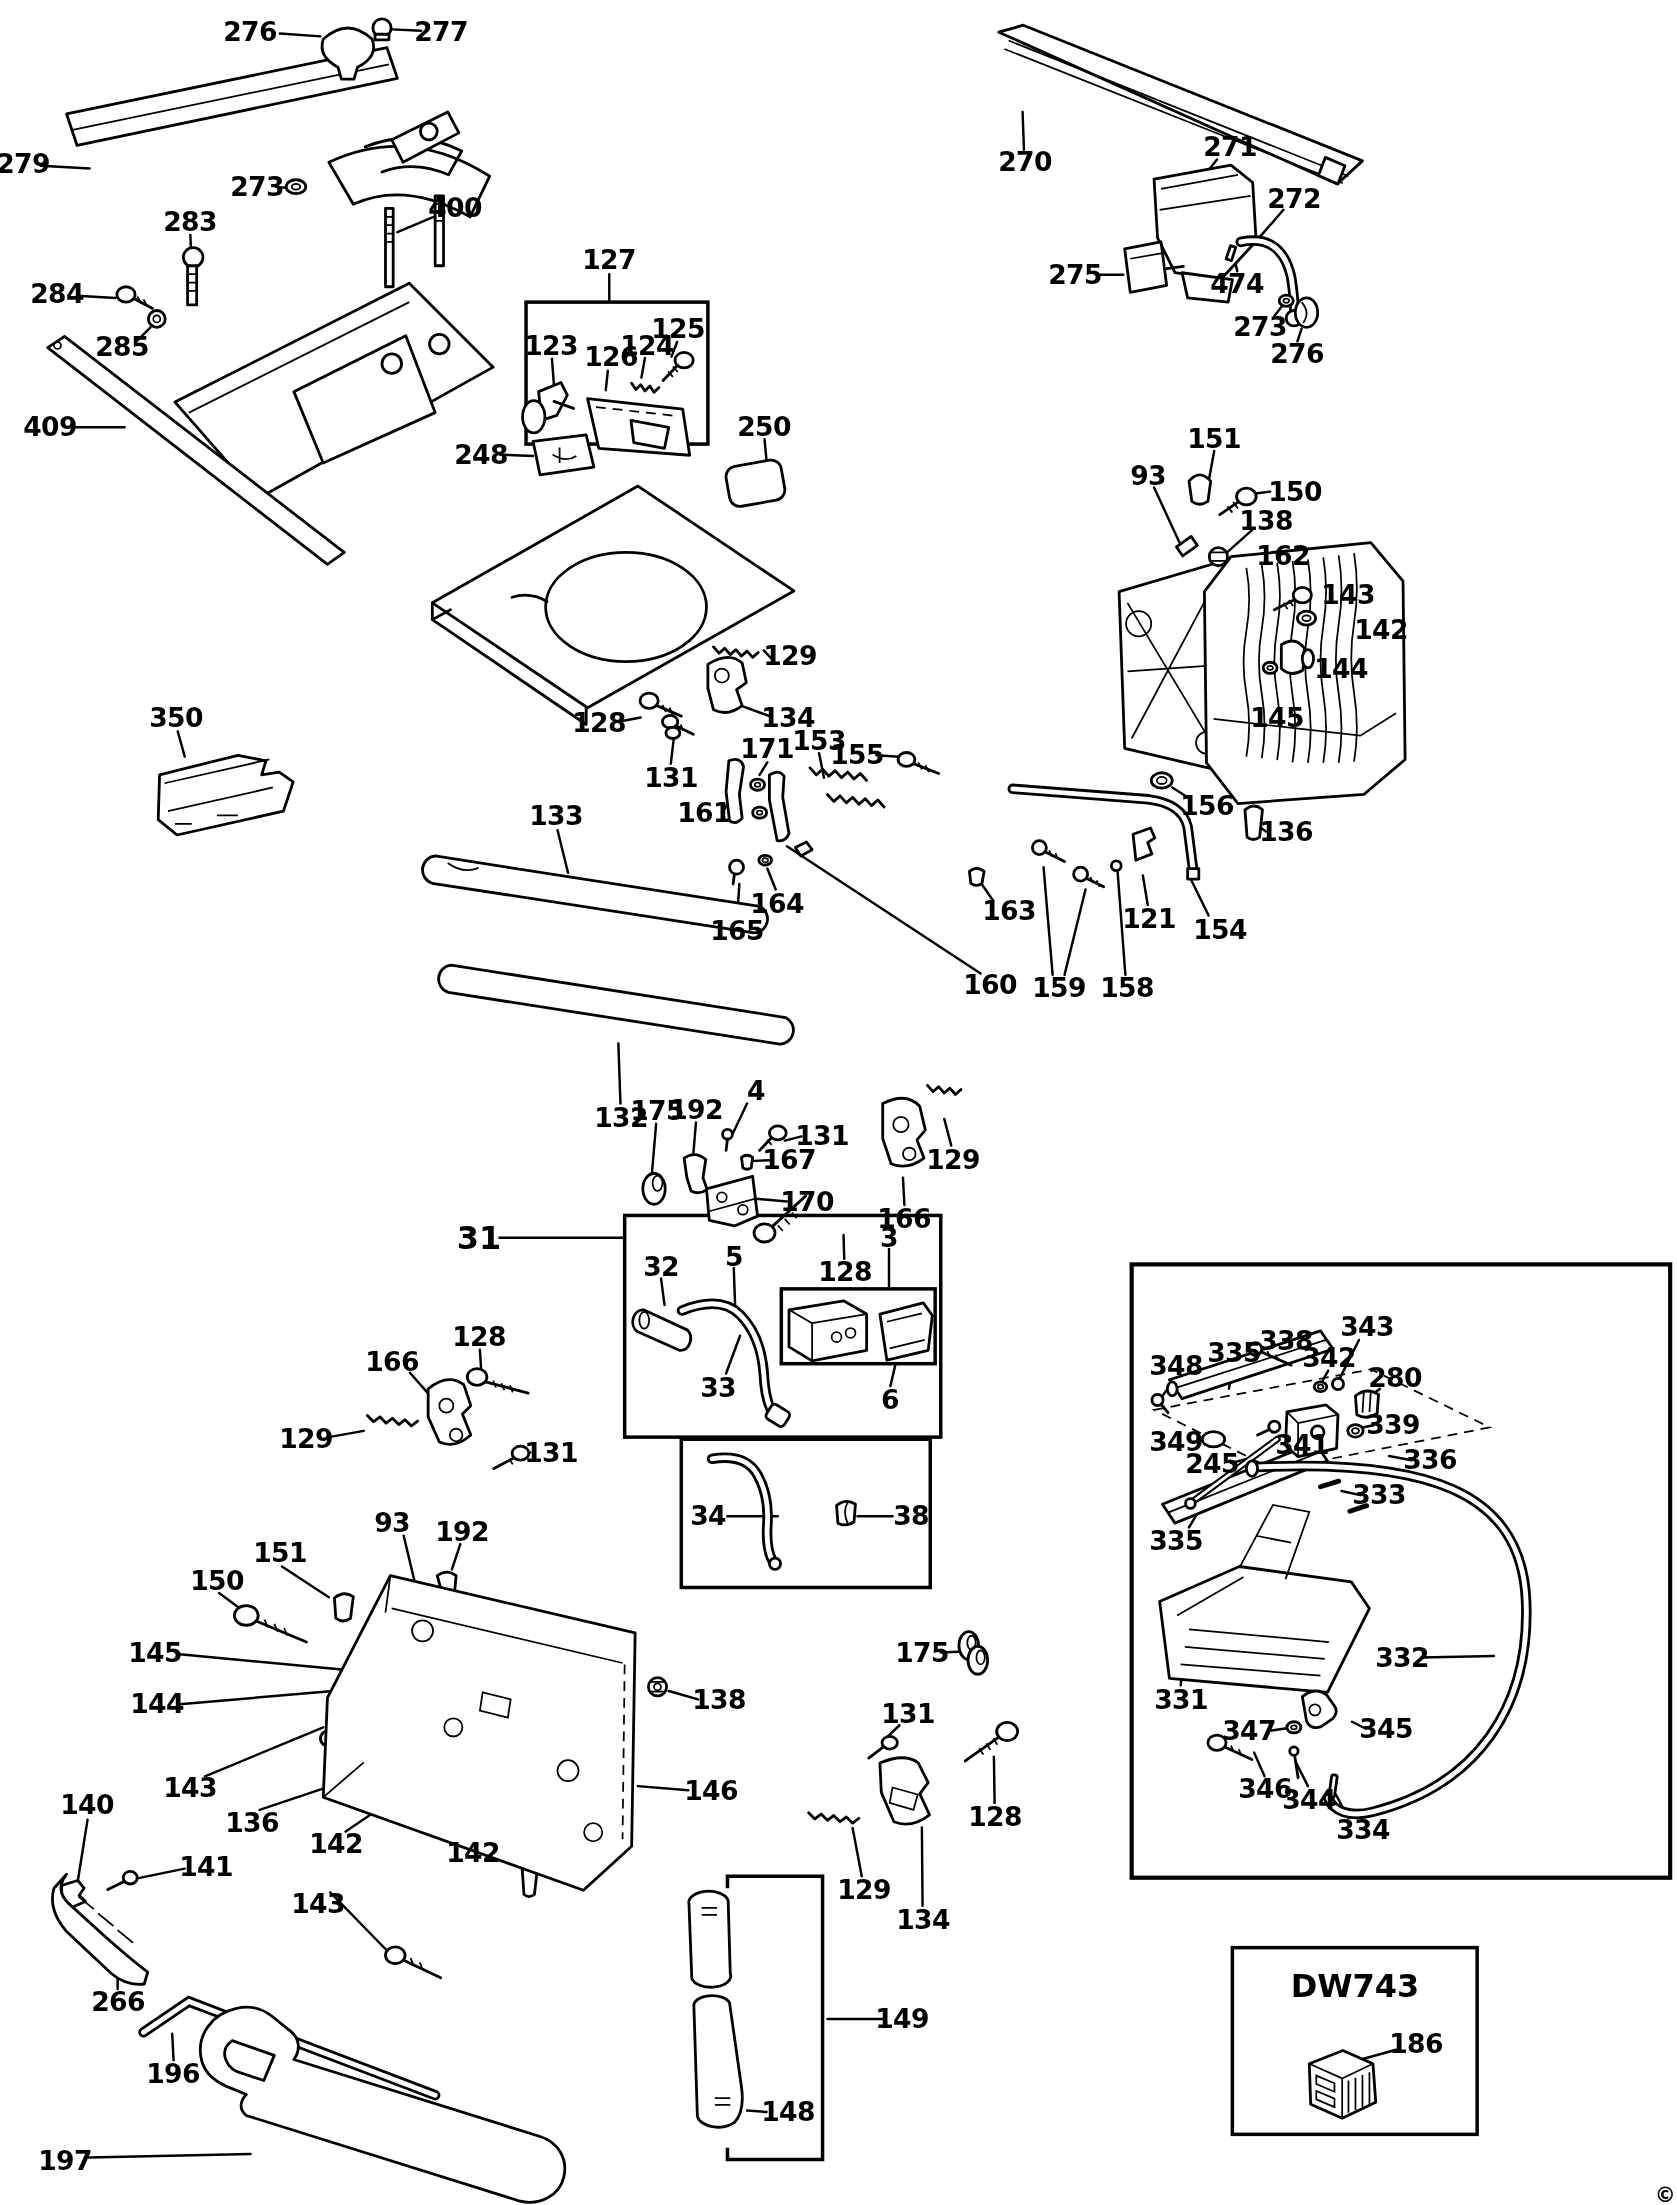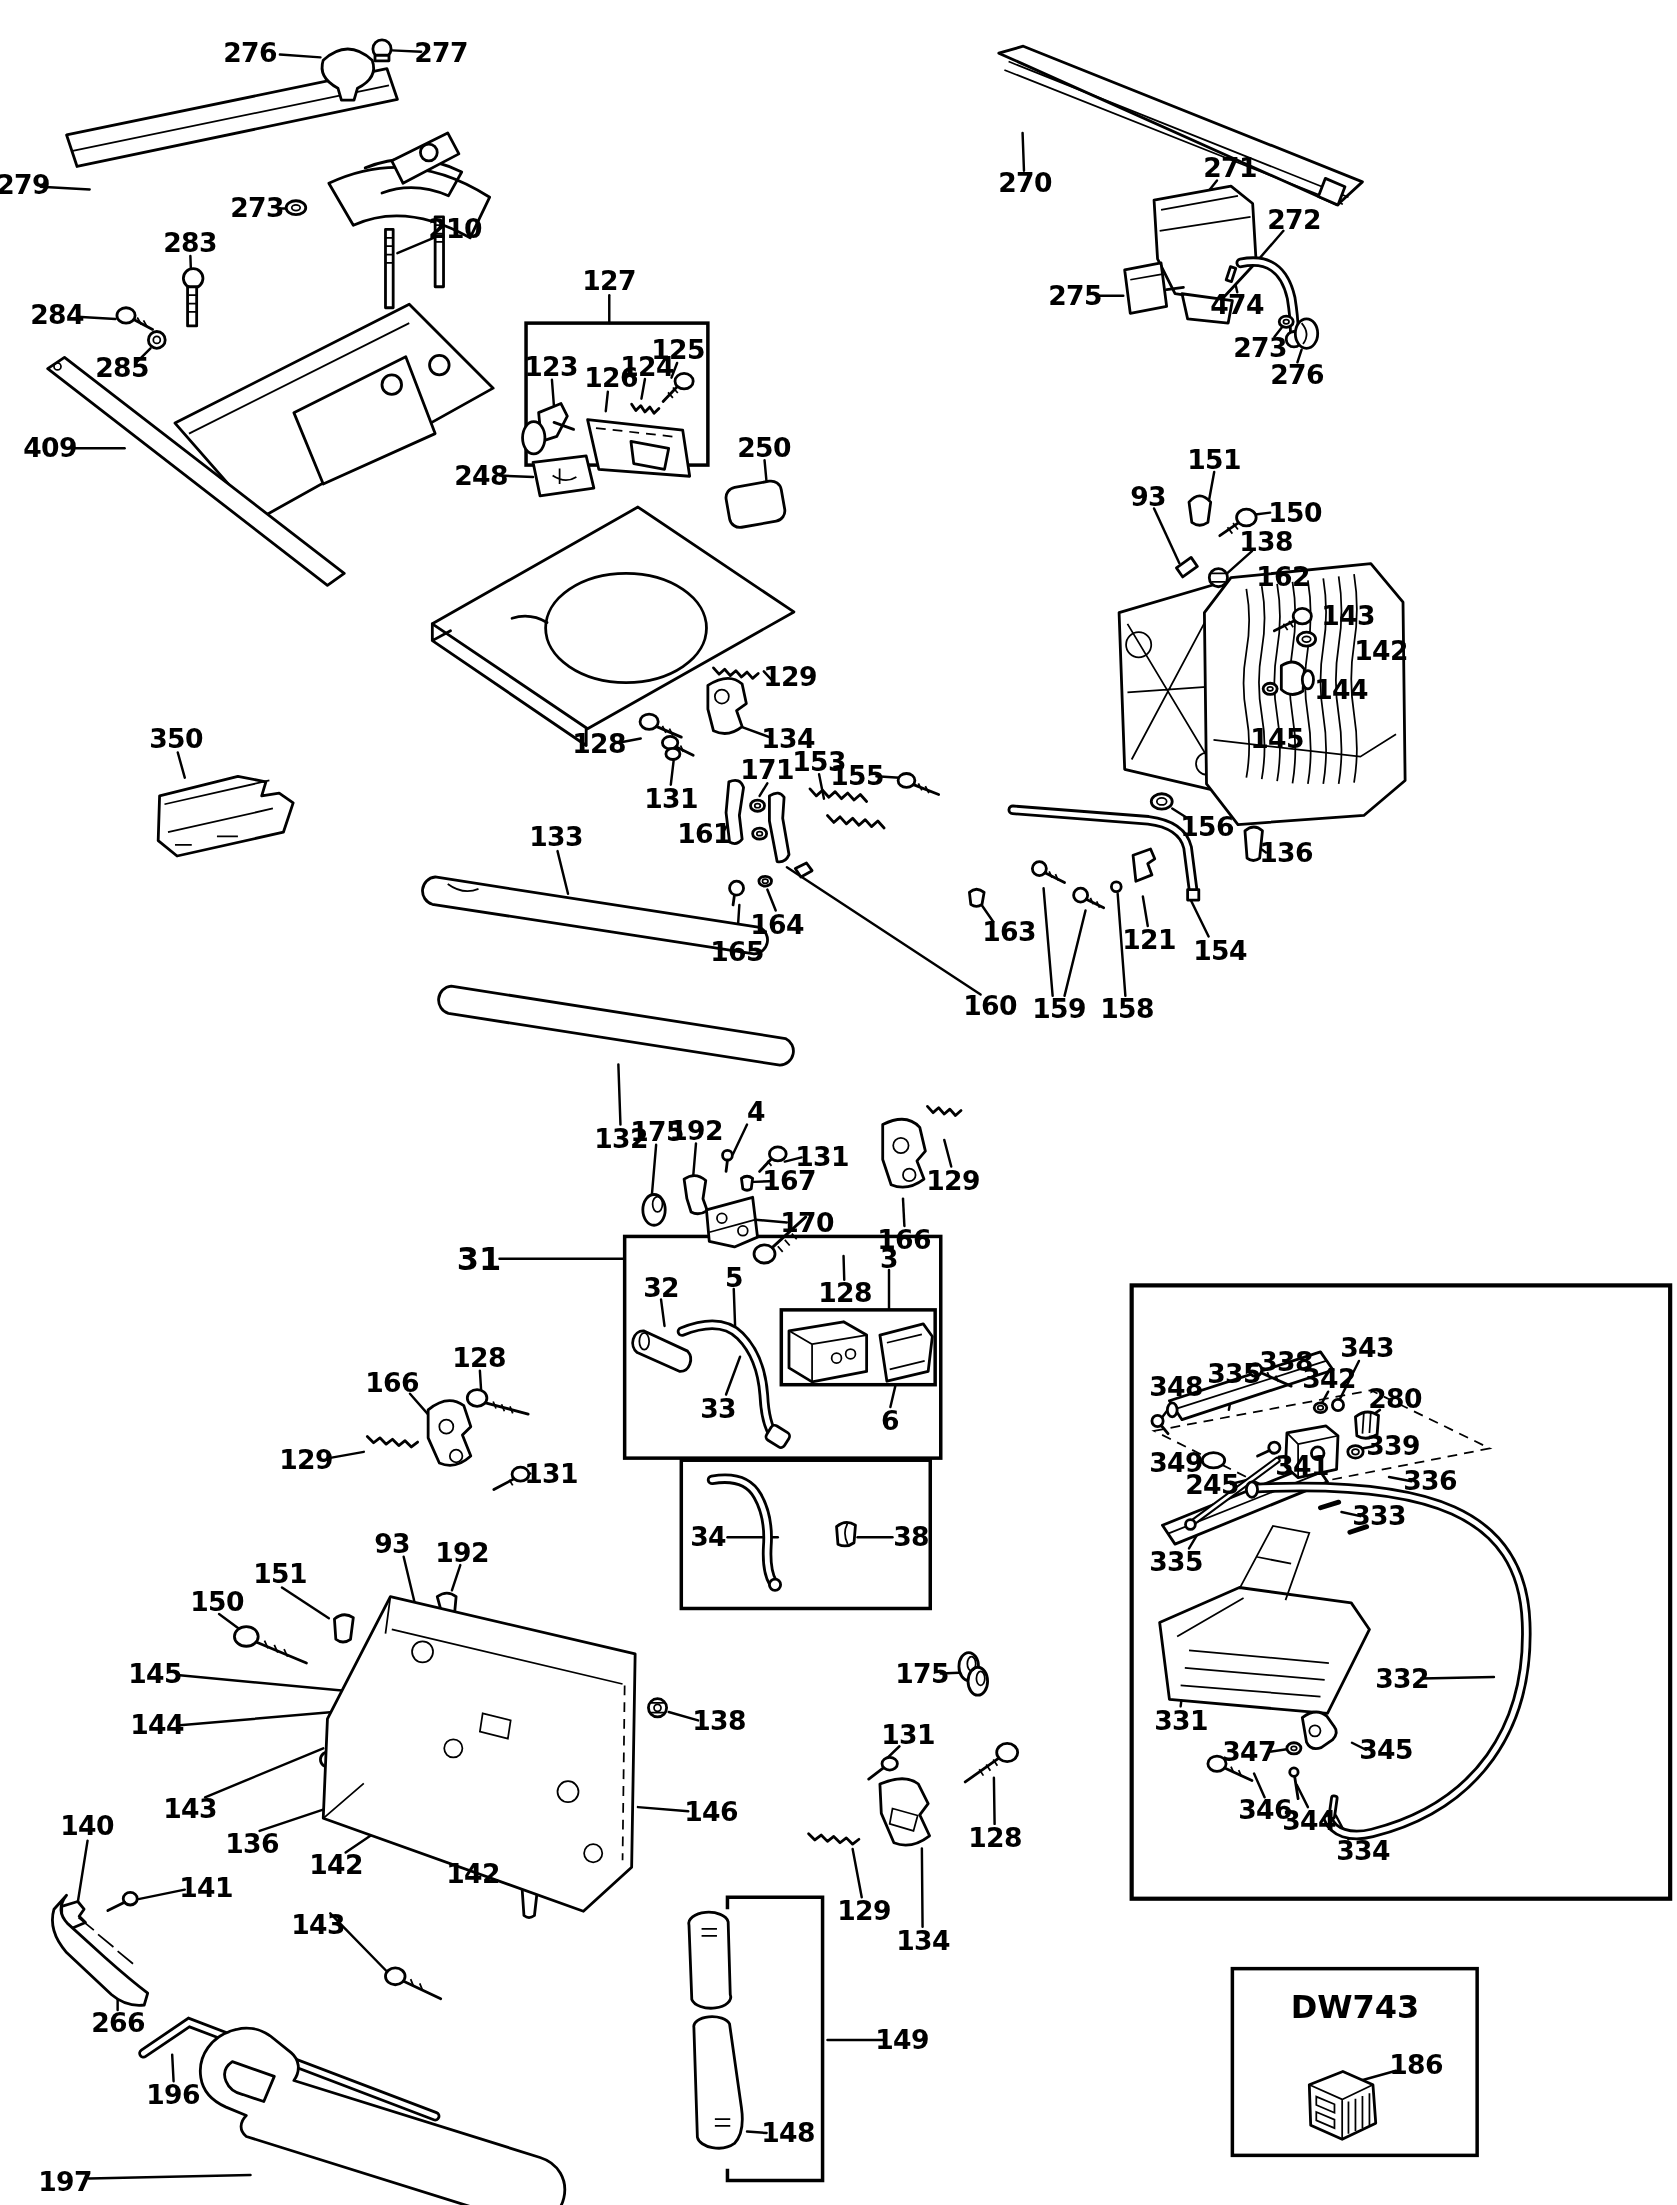--- a/index.html
+++ b/index.html
@@ -1,18 +1,18 @@
 <!DOCTYPE html>
 <html style="font-size:11.2px"><head>
 <meta charset="utf-8">
 <style>
   html,body{margin:0;padding:0;background:#fff;}
   body{width:1678px;height:2205px;position:relative;overflow:hidden;
        font-family:"DejaVu Sans",sans-serif;}
-  .stage{position:absolute;inset:0;margin-top:21px;}
+  .stage{position:absolute;inset:0;}
   svg{position:absolute;left:0;top:0;}
   .p{fill:#fff;stroke:#000;stroke-width:4;stroke-linejoin:round;stroke-linecap:round;}
   .ln{fill:none;stroke:#000;stroke-width:4;stroke-linejoin:round;stroke-linecap:round;}
   .thin{fill:none;stroke:#000;stroke-width:2.5;}
   .dash{fill:none;stroke:#000;stroke-width:2.5;stroke-dasharray:14 10;}
   .tube{fill:none;stroke:#000;stroke-width:15;stroke-linecap:round;}
   .tubein{fill:none;stroke:#fff;stroke-width:7;stroke-linecap:round;}
   .ld{fill:none;stroke:#000;stroke-width:3.5;stroke-linecap:round;}
   .box{fill:none;stroke:#000;stroke-width:5;}
   .lbl{position:absolute;transform:translate(-50%,-50%);
@@ -490,21 +490,21 @@
     <path class="thin" d="M1872,2951 L1919,2972 L1919,3029 M1919,2972 L1963,2951"></path>
     <path class="thin" d="M1928,2975 l0,46 M1938,2971 l0,46 M1948,2967 l0,46 M1958,2963 l0,46"></path>
     <path class="thin" d="M1882,2968 l26,11 l0,12 l-26,-11 Z M1882,2990 l26,11 l0,12 l-26,-11 Z"></path>
   </g>
 </svg>
 
 <div class="lbl" style="left:250px;top:31.5px">276</div>
 <div class="lbl" style="left:441px;top:31.5px">277</div>
 <div class="lbl" style="left:23px;top:164px">279</div>
 <div class="lbl" style="left:257px;top:187px">273</div>
-<div class="lbl" style="left:455px;top:208px">210</div>
+<div class="lbl" style="left:455px;top:208px">400</div>
 <div class="lbl" style="left:190px;top:222px">283</div>
 <div class="lbl" style="left:57px;top:294px">284</div>
 <div class="lbl" style="left:122px;top:347px">285</div>
 <div class="lbl" style="left:50px;top:427px">409</div>
 <div class="lbl" style="left:1025px;top:162px">270</div>
 <div class="lbl" style="left:1230px;top:147px">271</div>
 <div class="lbl" style="left:1294px;top:199px">272</div>
 <div class="lbl" style="left:1075px;top:275px">275</div>
 <div class="lbl" style="left:1237px;top:284px">474</div>
 <div class="lbl" style="left:1260px;top:327px">273</div>

